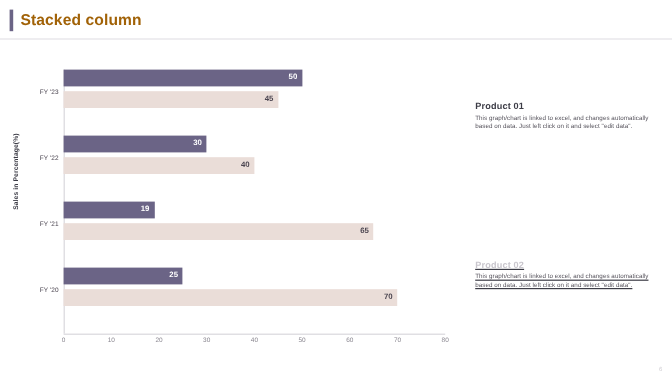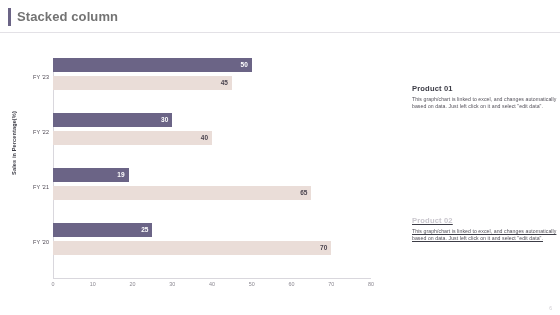--- a/index.html
+++ b/index.html
@@ -32,21 +32,21 @@
     height: 18px;
     background: #6b6486;
   }
   .slide-title {
     position: absolute;
     left: 17px;
     top: 9px;
     font-size: 13px;
     font-weight: bold;
     letter-spacing: 0.1px;
-    color: #737373;
+    color: #a16207;
     line-height: 16px;
   }
   .header-rule {
     position: absolute;
     left: 0;
     top: 32px;
     width: 560px;
     height: 1px;
     background: #e3e1e6;
   }
@@ -156,21 +156,21 @@
     color: #8b8891;
   }
 
   
   .notes {
     position: absolute;
     left: 396px;
     top: 40px;
     width: 150px;
   }
-  .note-block { position: absolute; left: 0; width: 148px; margin-left: 16px; }
+  .note-block { position: absolute; left: 0; width: 148px; }
   .note-block.first { top: 44px; }
   .note-block.second { top: 176px; text-decoration: underline; }
   .note-heading {
     font-size: 7.6px;
     font-weight: bold;
     letter-spacing: 0.15px;
     margin-bottom: 3px;
     color: #3c3c46;
   }
   .note-block.second .note-heading { color: #c9c6cd; }

